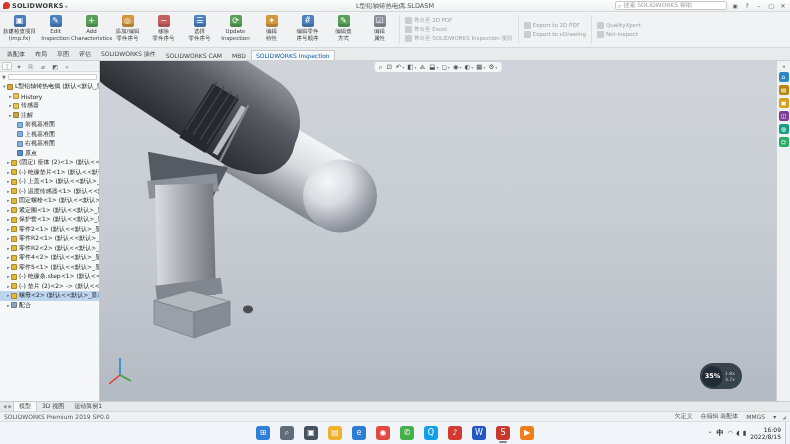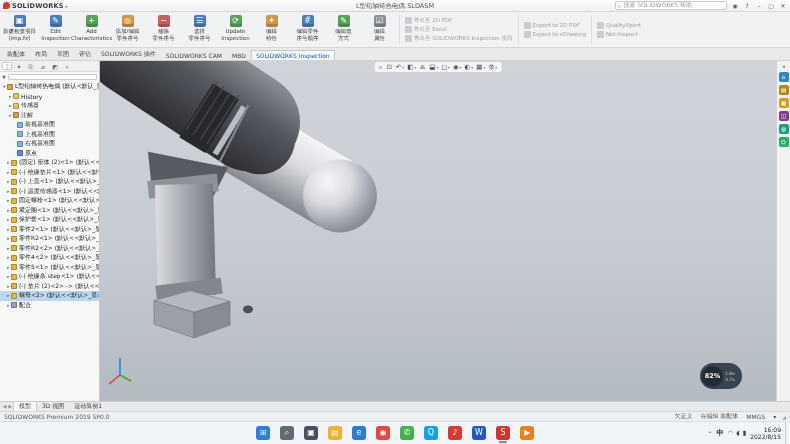--- a/index.html
+++ b/index.html
@@ -582,21 +582,21 @@
           </span>
         </div>
 
       <svg class="triad" width="28" height="32" viewBox="0 0 28 32">
         <line x1="14" y1="20" x2="14" y2="3" stroke="#1e88e5" stroke-width="1.6"></line>
         <line x1="14" y1="20" x2="3" y2="29" stroke="#e53935" stroke-width="1.6"></line>
         <line x1="14" y1="20" x2="25" y2="26" stroke="#43a047" stroke-width="1.6"></line>
       </svg>
 
       <div class="zoombadge">
-        <span class="zb-circle">82%</span>
+        <span class="zb-circle">35%</span>
         <span class="zb-lines">
           <span>1.8x</span>
           <span>3.7x</span>
         </span>
       </div>
     </div>
 
     <div class="taskpane-strip">
       <span class="tp-collapse">◂</span>
       <div class="tp-icons">

